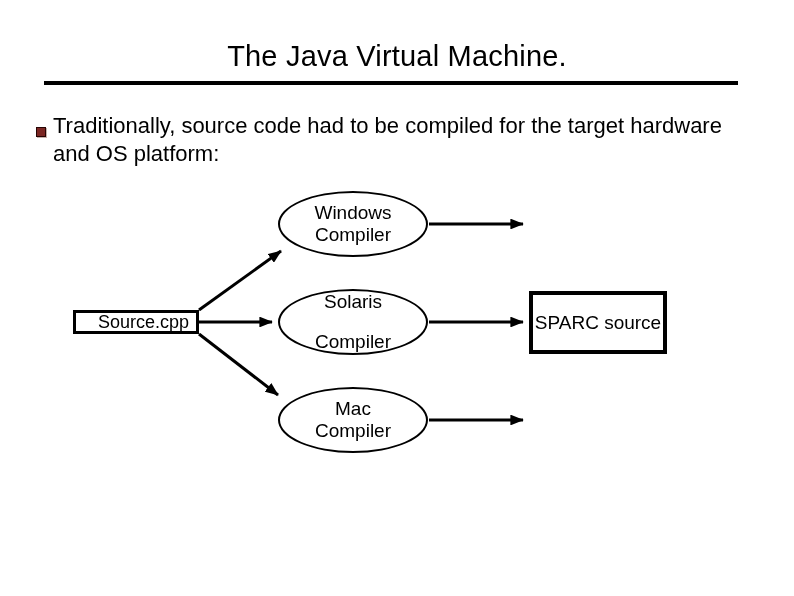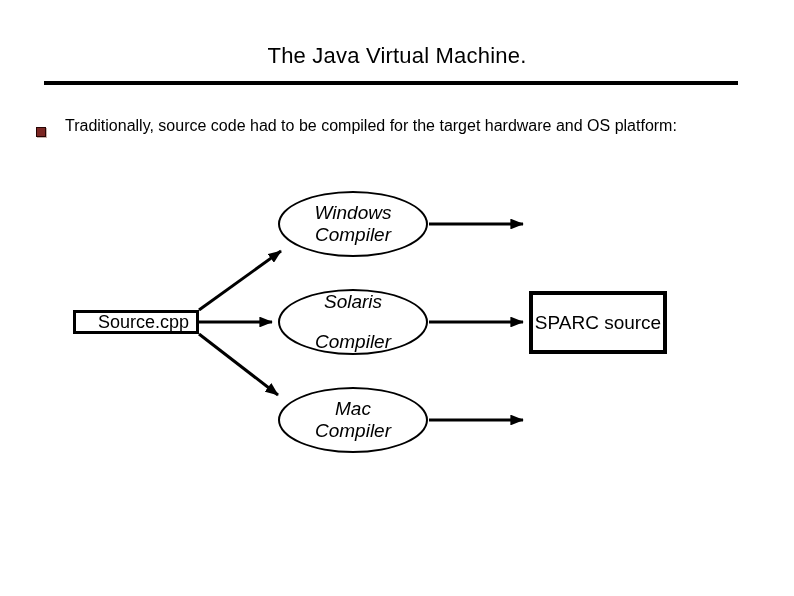--- a/index.html
+++ b/index.html
@@ -11,44 +11,44 @@
   .slide {
     position: relative;
     width: 794px; height: 596px;
     background: #ffffff;
     overflow: hidden;
   }
   .title {
     position: absolute;
     left: 0; top: 38px; width: 100%;
     text-align: center;
-    font-size: 22px;
+    font-size: 29px;
     line-height: 36px;
     letter-spacing: 0.2px;
     white-space: nowrap;
   }
   .title-rule {
     position: absolute;
     left: 44px; top: 81px;
     width: 694px; height: 4px;
     background: #000;
   }
   .bullet-marker {
     position: absolute;
     left: 36px; top: 127px;
     width: 8px; height: 8px;
     background: #7b2622;
     border: 1px solid #260404;
     box-shadow: 1px 1px 0 #c9b2aa;
   }
   .bullet-text {
     position: absolute;
-    left: 65px; top: 112px;
+    left: 53px; top: 112px;
     width: 695px;
-    font-size: 16px;
+    font-size: 22px;
     line-height: 28px;
   }
   .arrows {
     position: absolute;
     left: 0; top: 0;
     z-index: 0;
   }
   .node {
     position: absolute;
     z-index: 1;
@@ -68,21 +68,20 @@
     line-height: 18px;
     padding-left: 15px;
   }
   .ellipse {
     left: 278px;
     width: 150px; height: 66px;
     border: 2px solid #000;
     border-radius: 50%;
     font-size: 19px;
     line-height: 22px;
-    font-style: italic;
   }
   .ellipse.row-0 { top: 191px; }
   .ellipse.row-1 { top: 289px; justify-content: space-between; }
   .ellipse.row-2 { top: 387px; }
   .binary-box {
     left: 529px;
     width: 138px; height: 63px;
     border: 4px solid #000;
     font-size: 19px;
     line-height: 22px;

